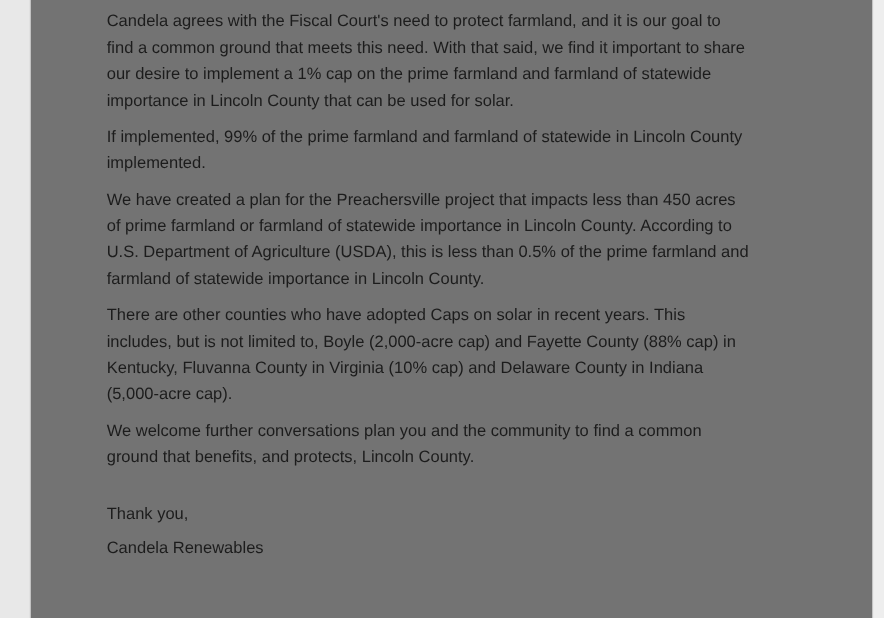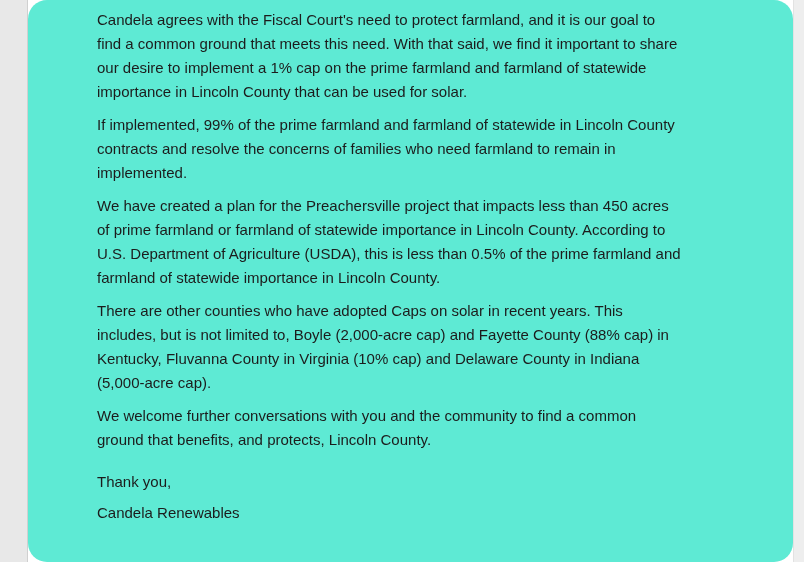--- a/index.html
+++ b/index.html
@@ -35,40 +35,39 @@
     width: 11px;
     background: #eeeeee;
     border-left: 1px solid #e2e2e2;
   }
   .paper {
     position: absolute;
     left: 28px;
     right: 11px;
     top: 0;
     bottom: 0;
-    background: #5eead4;
-    border-radius: 19px;
+    background: #737373;
   }
   .letter-body {
     position: absolute;
     left: 69px; 
     top: 8px;
     width: 640px;
     color: #1c1c1c;
     font-size: 15px;
     line-height: 24px;
   }
   .para {
     margin: 0 0 9px 0;
   }
   .line {
     white-space: pre;
   }
   .closing {
-    margin-top: 18px;
+    margin-top: 28px;
     white-space: pre;
   }
   .signature {
     margin-top: 7px;
     white-space: pre;
   }
 </style>
 </head>
 <body>
 
@@ -79,37 +78,36 @@
     <div class="letter-body">
       <div id="paragraphs">
           <div class="para">
             <div class="line">Candela agrees with the Fiscal Court's need to protect farmland, and it is our goal to</div>
             <div class="line">find a common ground that meets this need. With that said, we find it important to share</div>
             <div class="line">our desire to implement a 1% cap on the prime farmland and farmland of statewide</div>
             <div class="line">importance in Lincoln County that can be used for solar.</div>
           </div>
           <div class="para">
             <div class="line">If implemented, 99% of the prime farmland and farmland of statewide in Lincoln County</div>
-            <div class="line">contracts and resolve the concerns of families who need farmland to remain in</div>
             <div class="line">implemented.</div>
           </div>
           <div class="para">
             <div class="line">We have created a plan for the Preachersville project that impacts less than 450 acres</div>
             <div class="line">of prime farmland or farmland of statewide importance in Lincoln County. According to</div>
             <div class="line">U.S. Department of Agriculture (USDA), this is less than 0.5% of the prime farmland and</div>
             <div class="line">farmland of statewide importance in Lincoln County.</div>
           </div>
           <div class="para">
             <div class="line">There are other counties who have adopted Caps on solar in recent years. This</div>
             <div class="line">includes, but is not limited to, Boyle (2,000-acre cap) and Fayette County (88% cap) in</div>
             <div class="line">Kentucky, Fluvanna County in Virginia (10% cap) and Delaware County in Indiana</div>
             <div class="line">(5,000-acre cap).</div>
           </div>
           <div class="para">
-            <div class="line">We welcome further conversations with you and the community to find a common</div>
+            <div class="line">We welcome further conversations plan you and the community to find a common</div>
             <div class="line">ground that benefits, and protects, Lincoln County.</div>
           </div>
         </div>
       <div class="closing">Thank you,</div>
       <div class="signature">Candela Renewables</div>
     </div>
   </div>
 </div>
 
 </body></html>

